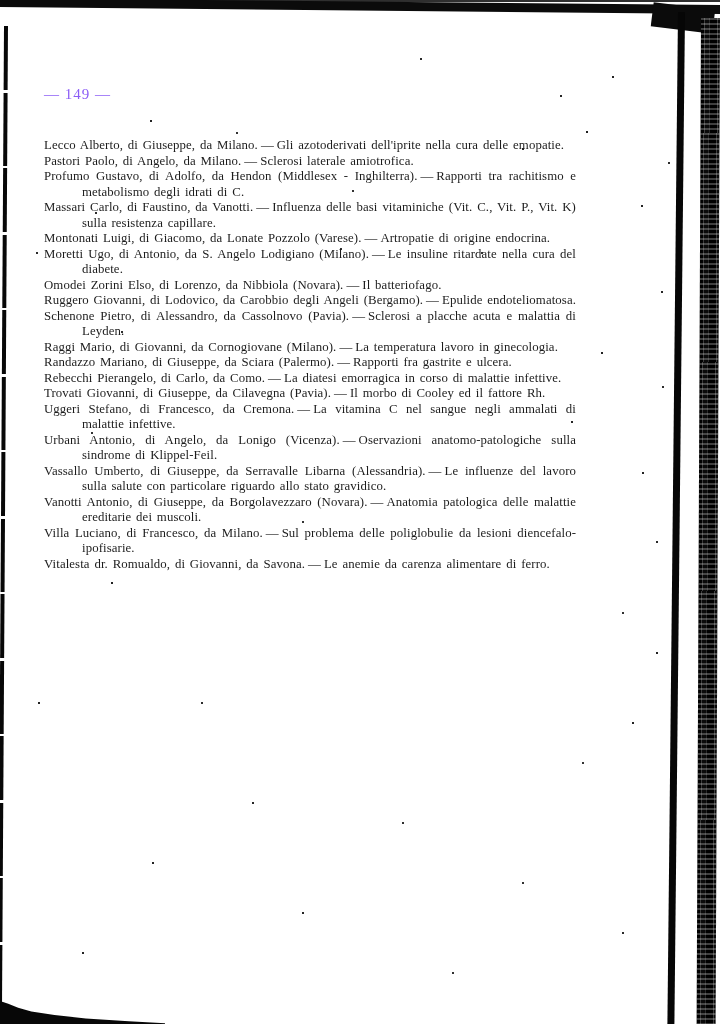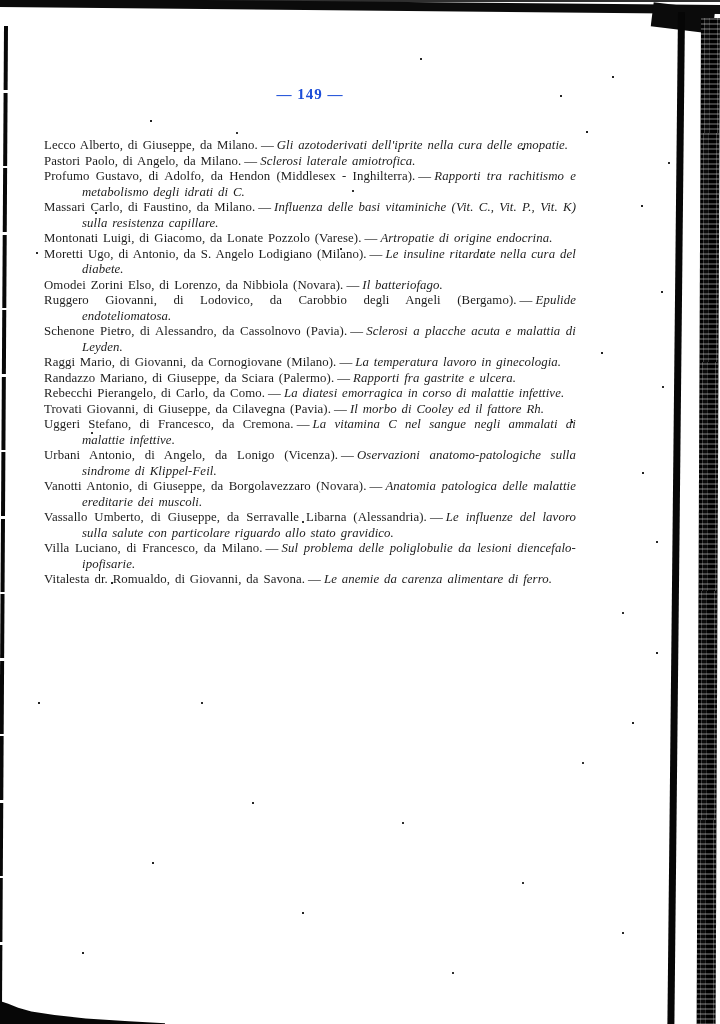--- a/index.html
+++ b/index.html
@@ -80,39 +80,39 @@
       622px 612px 0 0 #303030, 656px 652px 0 0 #232323, 201px 702px 0 0 #2d2d2d,
       632px 722px 0 0 #222, 582px 762px 0 0 #333, 252px 802px 0 0 #262626,
       402px 822px 0 0 #2e2e2e, 152px 862px 0 0 #222, 522px 882px 0 0 #313131,
       302px 912px 0 0 #242424, 622px 932px 0 0 #2a2a2a, 82px 952px 0 0 #222,
       452px 972px 0 0 #303030, 36px 252px 0 0 #2b2b2b, 38px 702px 0 0 #222,
       560px 95px 0 0 #262626, 340px 248px 0 0 #2f2f2f;
   }
   
   .page-header {
     position: absolute; left: 44px; top: 86px; width: 532px;
-    text-align: center;
-    font-size: 15px; font-weight: 700;
+    text-align: left;
+    font-size: 15px; font-weight: 400;
     letter-spacing: 1px;
-    color: #1d4ed8;
+    color: #8b5cf6;
   }
   .entries {
     position: absolute; left: 44px; top: 138px; width: 532px;
     font-size: 12.8px;
     line-height: 15.5px;
     letter-spacing: 0.1px;
     word-spacing: 1.5px;
   }
   .entry {
     margin: 0;
     padding-left: 38px;
     text-indent: -38px;
     text-align: justify;
   }
-  .entry .entry-title { font-style: italic; }
+  .entry .entry-title { }
   .entry .entry-sep { padding: 0 3px; font-style: normal; }
 </style>
 </head>
 <body>
 
 <div class="scan-page">
 
   <div class="edge-top-smear"></div>
   <div class="edge-top"></div>
   <div class="corner-top-right"></div>
@@ -125,21 +125,21 @@
   <div class="page-header">— 149 —</div>
 
   <div class="entries">
     <p class="entry"><span class="entry-name">Lecco Alberto, di Giuseppe, da Milano.</span><span class="entry-sep">—</span><span class="entry-title">Gli azotoderivati dell'iprite nella cura delle emopatie.</span></p>
 
     <p class="entry"><span class="entry-name">Pastori Paolo, di Angelo, da Milano.</span><span class="entry-sep">—</span><span class="entry-title">Sclerosi laterale amiotrofica.</span></p>
 
     <p class="entry"><span class="entry-name">Profumo Gustavo, di Adolfo, da Hendon (Middlesex - Inghilterra).</span><span class="entry-sep">—</span><span class="entry-title">Rapporti tra rachitismo e metabolismo degli idrati di C.</span></p>
 
 
-    <p class="entry"><span class="entry-name">Massari Carlo, di Faustino, da Milano.</span><span class="entry-sep">—</span><span class="entry-title">Influenza delle basi vitaminiche (Vit. C., Vit. P., Vit. K) sulla resistenza capillare.</span></p>
+    <p class="entry"><span class="entry-name">Massari Carlo, di Faustino, da Vanotti.</span><span class="entry-sep">—</span><span class="entry-title">Influenza delle basi vitaminiche (Vit. C., Vit. P., Vit. K) sulla resistenza capillare.</span></p>
 
     <p class="entry"><span class="entry-name">Montonati Luigi, di Giacomo, da Lonate Pozzolo (Varese).</span><span class="entry-sep">—</span><span class="entry-title">Artropatie di origine endocrina.</span></p>
 
     <p class="entry"><span class="entry-name">Moretti Ugo, di Antonio, da S. Angelo Lodigiano (Milano).</span><span class="entry-sep">—</span><span class="entry-title">Le insuline ritardate nella cura del diabete.</span></p>
 
     <p class="entry"><span class="entry-name">Omodei Zorini Elso, di Lorenzo, da Nibbiola (Novara).</span><span class="entry-sep">—</span><span class="entry-title">Il batteriofago.</span></p>
 
     <p class="entry"><span class="entry-name">Ruggero Giovanni, di Lodovico, da Carobbio degli Angeli (Bergamo).</span><span class="entry-sep">—</span><span class="entry-title">Epulide endoteliomatosa.</span></p>
 
     <p class="entry"><span class="entry-name">Schenone Pietro, di Alessandro, da Cassolnovo (Pavia).</span><span class="entry-sep">—</span><span class="entry-title">Sclerosi a placche acuta e malattia di Leyden.</span></p>
@@ -151,23 +151,23 @@
     <p class="entry"><span class="entry-name">Rebecchi Pierangelo, di Carlo, da Como.</span><span class="entry-sep">—</span><span class="entry-title">La diatesi emorragica in corso di malattie infettive.</span></p>
 
 
 
     <p class="entry"><span class="entry-name">Trovati Giovanni, di Giuseppe, da Cilavegna (Pavia).</span><span class="entry-sep">—</span><span class="entry-title">Il morbo di Cooley ed il fattore Rh.</span></p>
 
     <p class="entry"><span class="entry-name">Uggeri Stefano, di Francesco, da Cremona.</span><span class="entry-sep">—</span><span class="entry-title">La vitamina C nel sangue negli ammalati di malattie infettive.</span></p>
 
     <p class="entry"><span class="entry-name">Urbani Antonio, di Angelo, da Lonigo (Vicenza).</span><span class="entry-sep">—</span><span class="entry-title">Oservazioni anatomo-patologiche sulla sindrome di Klippel-Feil.</span></p>
 
+    <p class="entry"><span class="entry-name">Vassallo Umberto, di Giuseppe, da Serravalle Libarna (Alessandria).</span><span class="entry-sep">—</span><span class="entry-title">Le influenze del lavoro sulla salute con particolare riguardo allo stato gravidico.</span></p>
+
     <p class="entry"><span class="entry-name">Vanotti Antonio, di Giuseppe, da Borgolavezzaro (Novara).</span><span class="entry-sep">—</span><span class="entry-title">Anatomia patologica delle malattie ereditarie dei muscoli.</span></p>
-
-    <p class="entry"><span class="entry-name">Vassallo Umberto, di Giuseppe, da Serravalle Libarna (Alessandria).</span><span class="entry-sep">—</span><span class="entry-title">Le influenze del lavoro sulla salute con particolare riguardo allo stato gravidico.</span></p>
 
 
     <p class="entry"><span class="entry-name">Villa Luciano, di Francesco, da Milano.</span><span class="entry-sep">—</span><span class="entry-title">Sul problema delle poliglobulie da lesioni diencefalo-ipofisarie.</span></p>
 
     <p class="entry"><span class="entry-name">Vitalesta dr. Romualdo, di Giovanni, da Savona.</span><span class="entry-sep">—</span><span class="entry-title">Le anemie da carenza alimentare di ferro.</span></p>
   </div>
 
 </div>
 
 </body></html>

